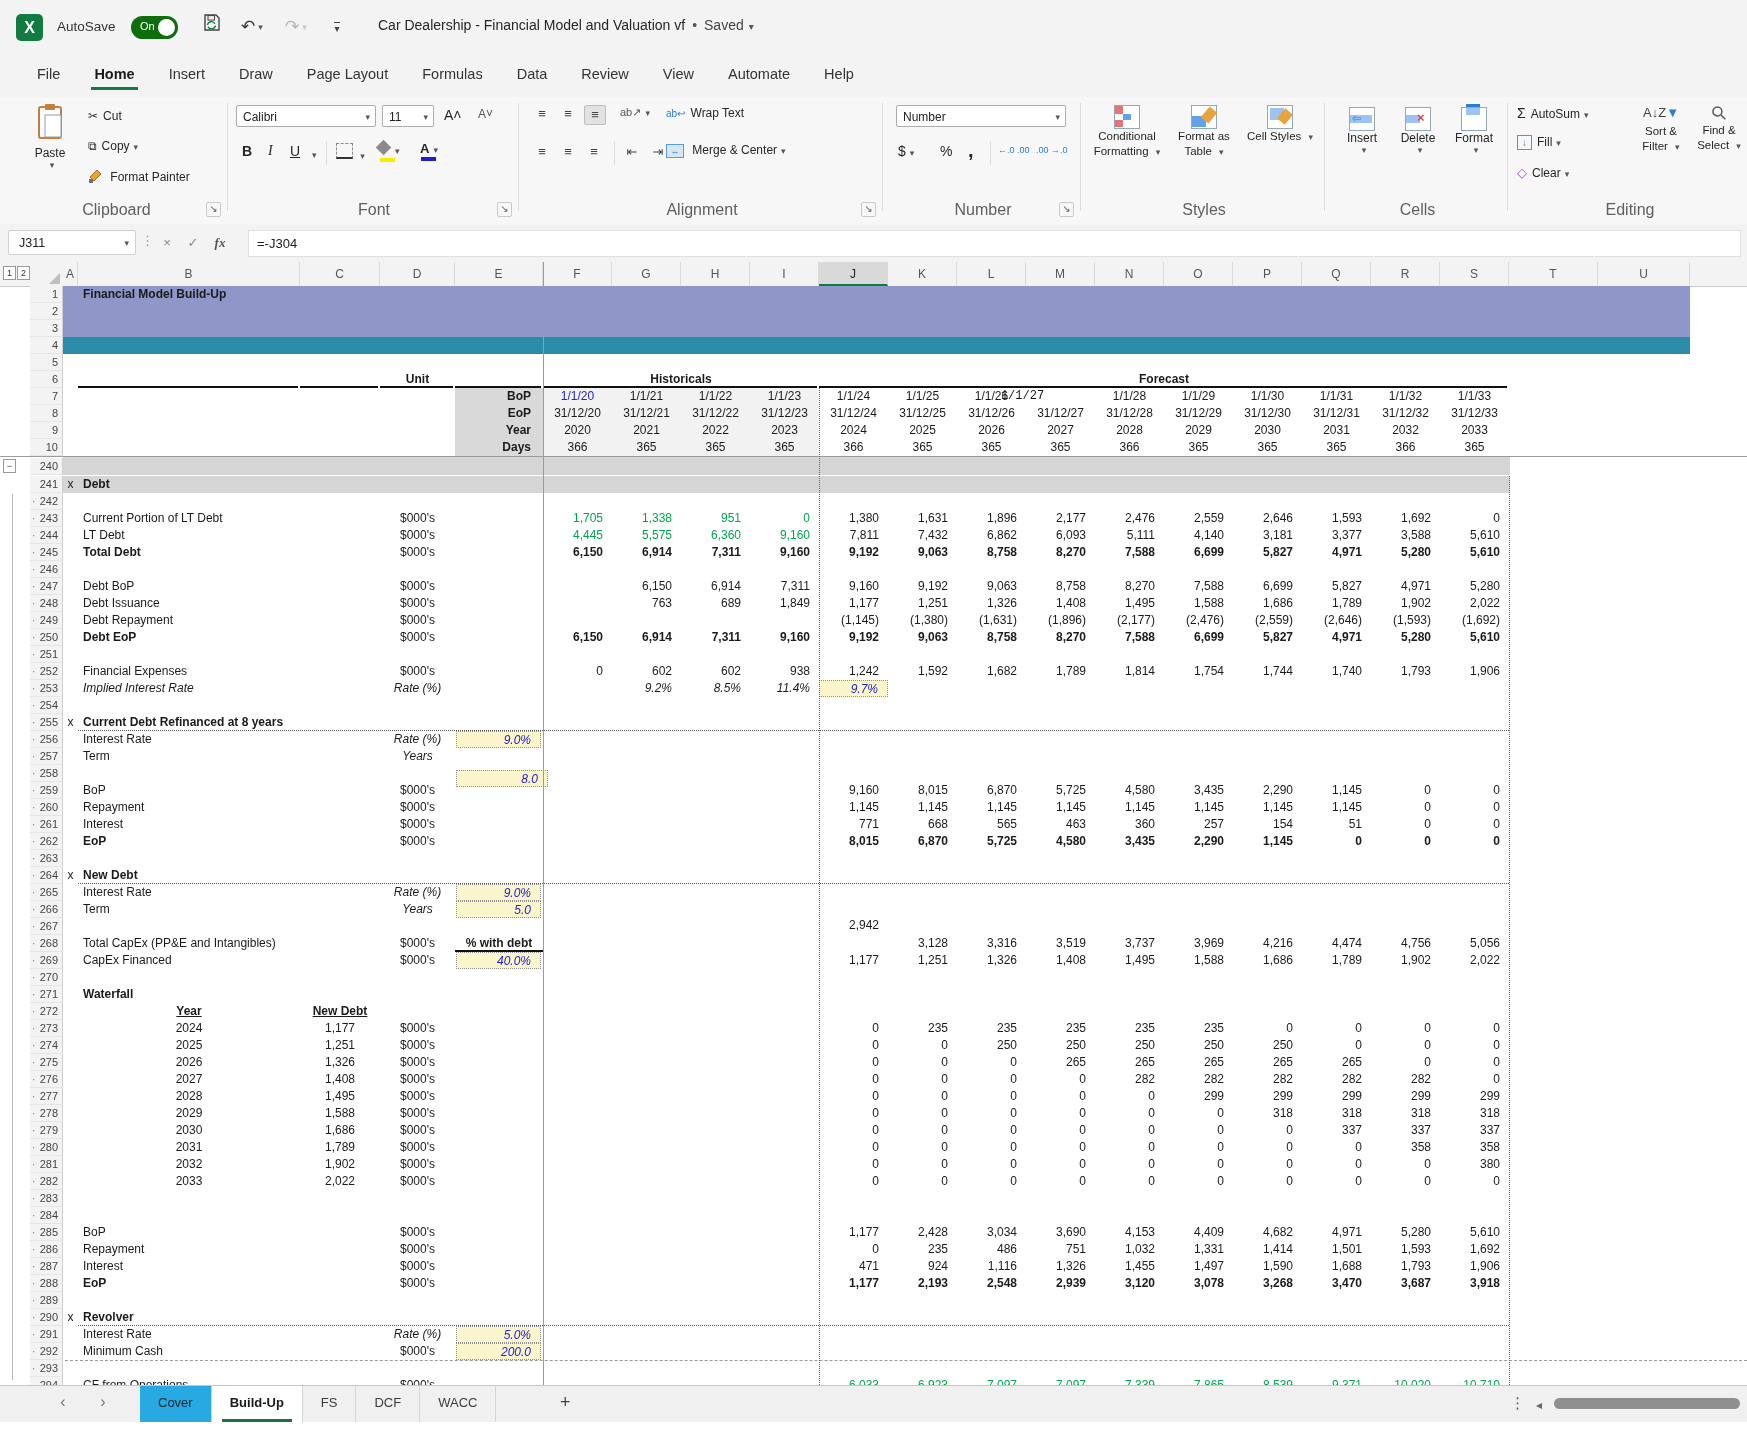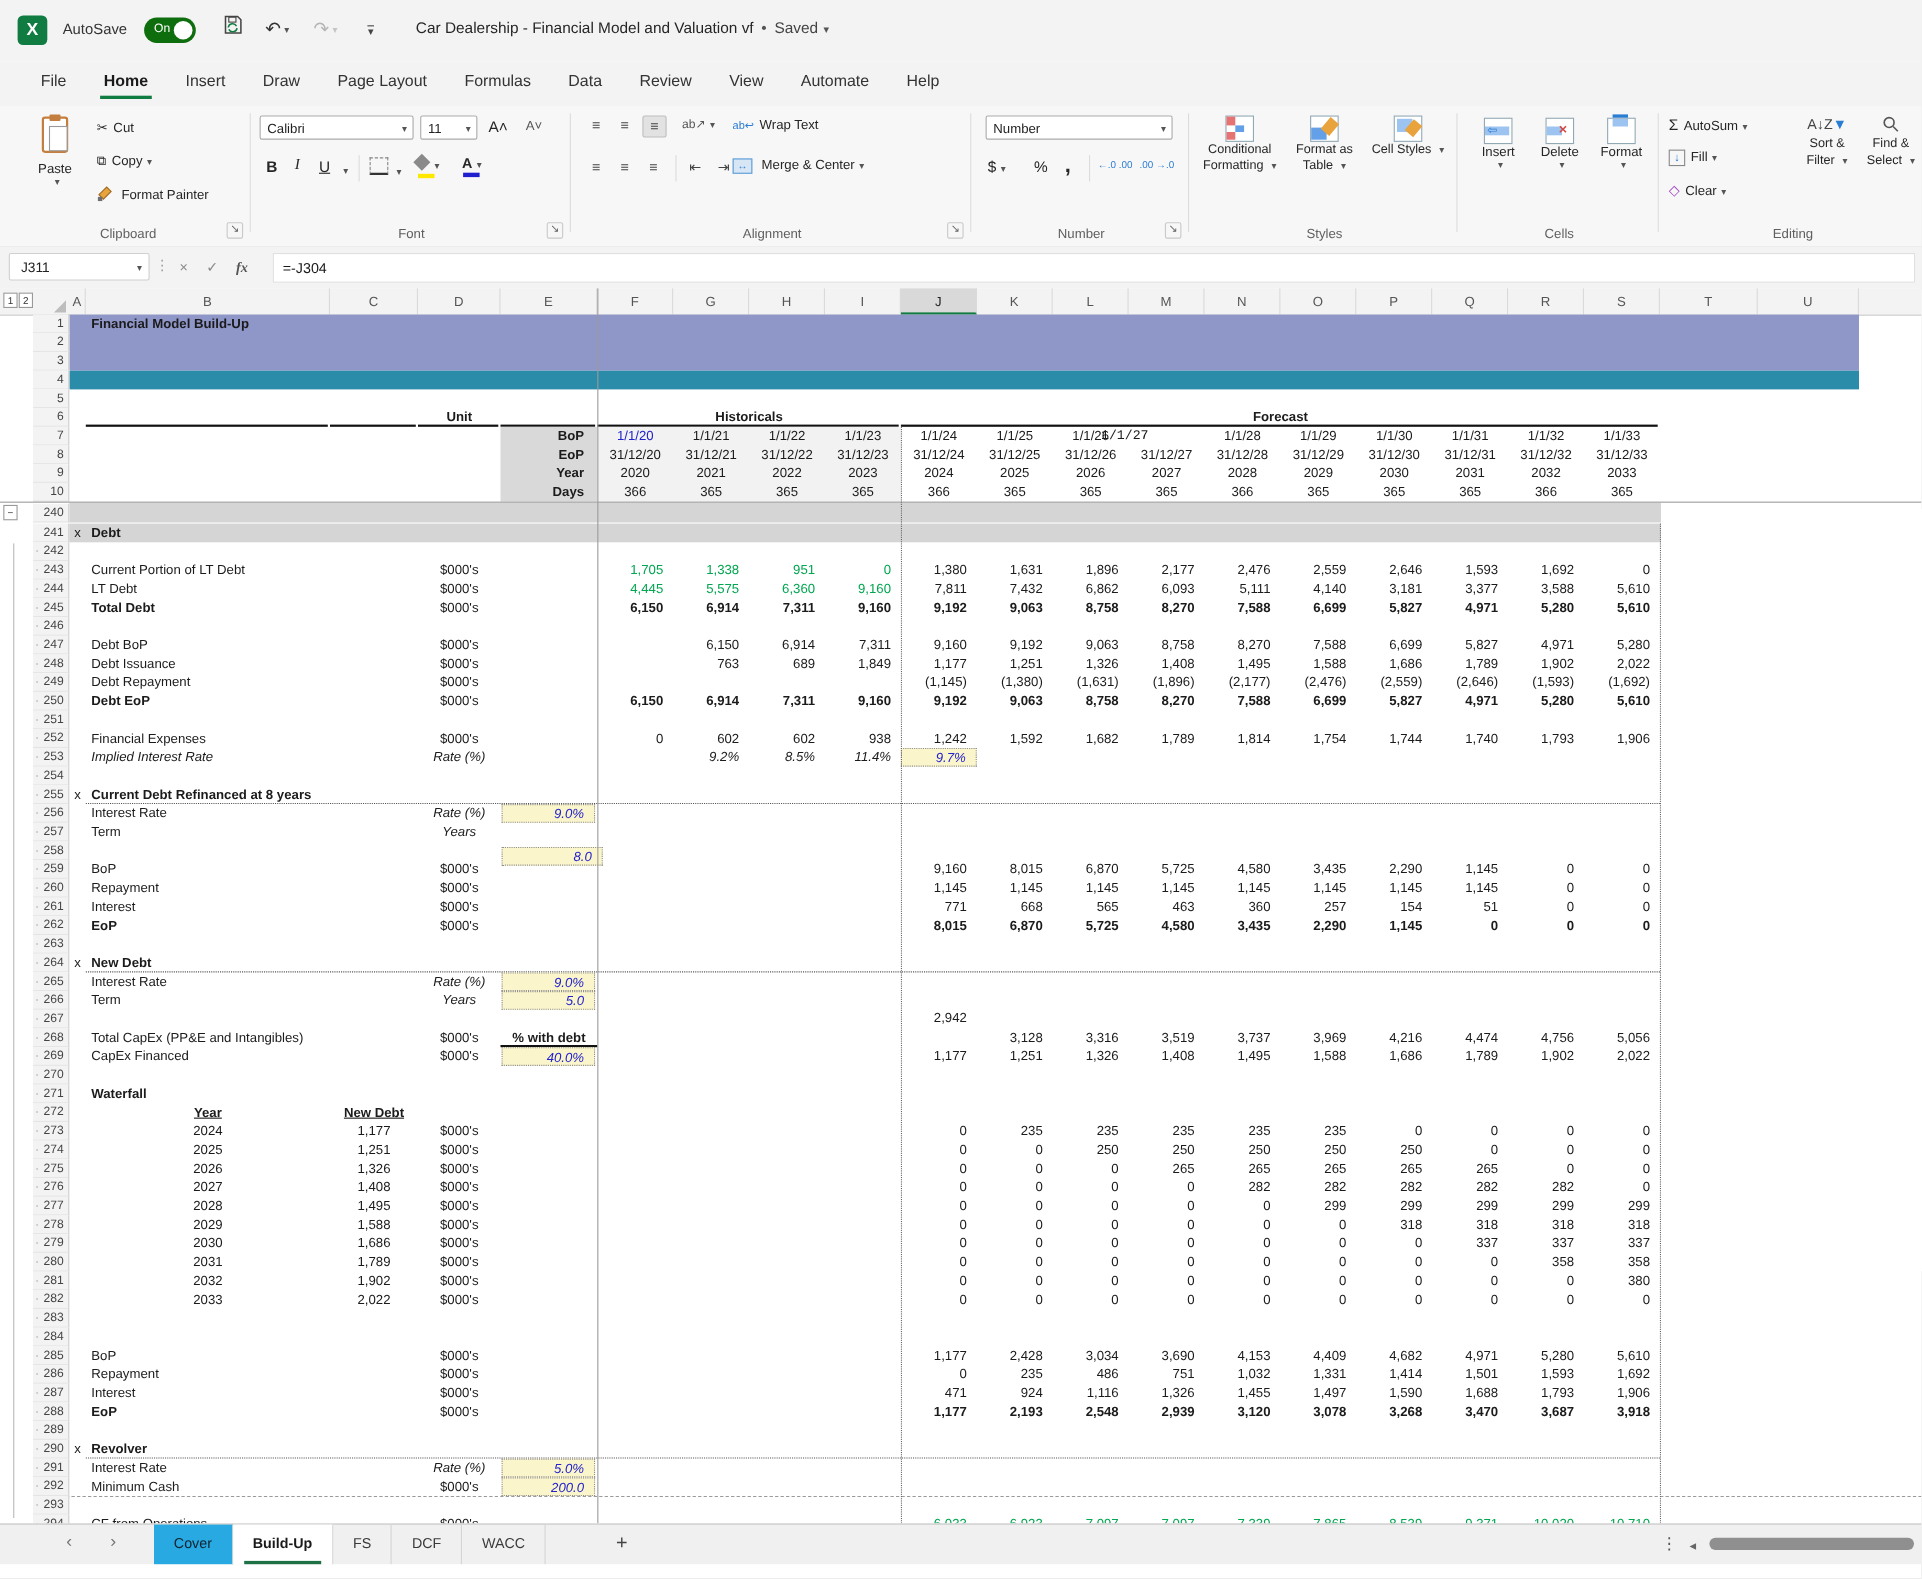--- a/index.html
+++ b/index.html
@@ -27,21 +27,21 @@
   
   .menubar{position:absolute;left:0;top:56px;width:1747px;height:41px;background:#F3F3F3;}
   .mtab{position:relative;display:inline-block;margin:0 2px;padding:10px 15px 8px 15px;font-size:14.5px;color:#333;cursor:default;}
   .mtab.on{font-weight:bold;color:#1a1a1a;}
   .mtab.on:after{content:"";position:absolute;left:12px;right:12px;bottom:0;height:3px;background:#107C41;}
   #menuTabs{padding-left:20px;}
   
   .ribbon{position:absolute;left:0;top:97px;width:1747px;height:127px;background:#F7F7F7;border-bottom:1px solid #D4D4D4;font-size:12px;}
   .rgroup{position:absolute;top:0;height:126px;}
   .gsep{position:absolute;top:6px;width:1px;height:108px;background:#DCDCDC;}
-  .glabel{position:absolute;bottom:4px;left:0;right:0;text-align:center;font-size:12px;color:#5f5f5f;}
+  .glabel{position:absolute;bottom:4px;left:0;right:0;text-align:center;font-size:16px;color:#5f5f5f;}
   .launch{position:absolute;right:4px;bottom:6px;font-size:10px;color:#666;border:1px solid #c9c9c9;width:13px;height:13px;
           line-height:12px;text-align:center;border-radius:2px;}
   .rbtn{position:absolute;color:#262626;white-space:nowrap;}
   .rbtn .ic{margin-right:5px;}
   .car{font-size:9px;color:#555;margin-left:4px;}
   .combo{position:absolute;background:#fff;border:1px solid #ABABAB;border-radius:2px;height:22px;line-height:22px;
          padding:0 6px;box-sizing:border-box;color:#222;}
   .combo .car{position:absolute;right:5px;top:0;}
   .bigbtn{position:absolute;text-align:center;color:#262626;}
   .mgrid{position:relative;display:inline-block;width:24px;height:22px;border:1px solid #92A8B4;background:#fff;vertical-align:middle;}

